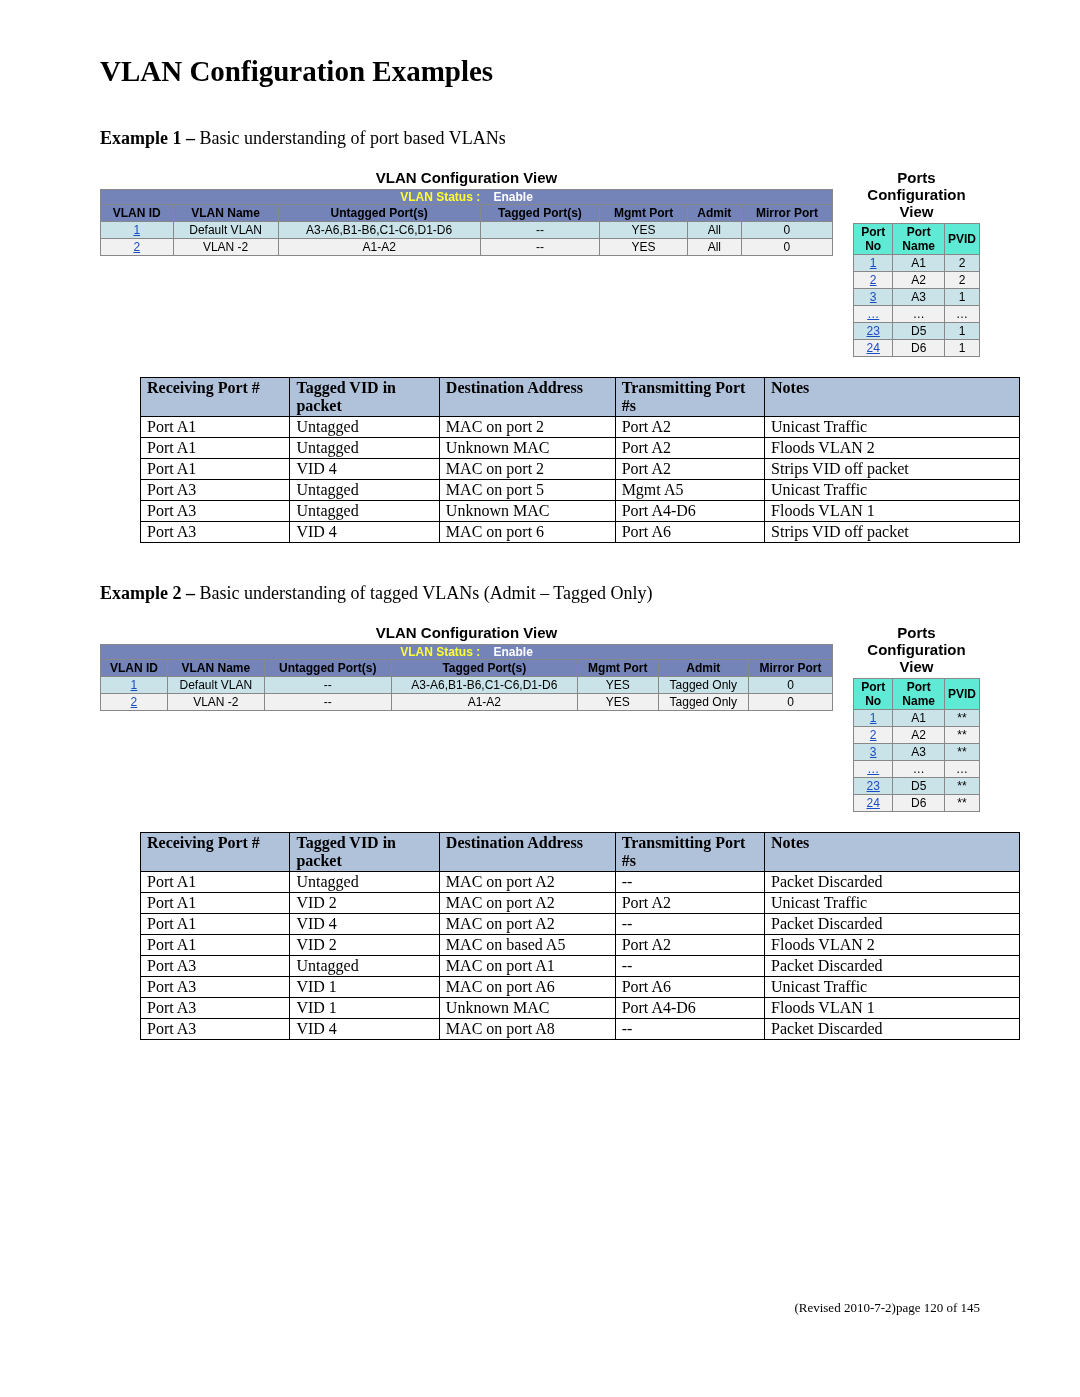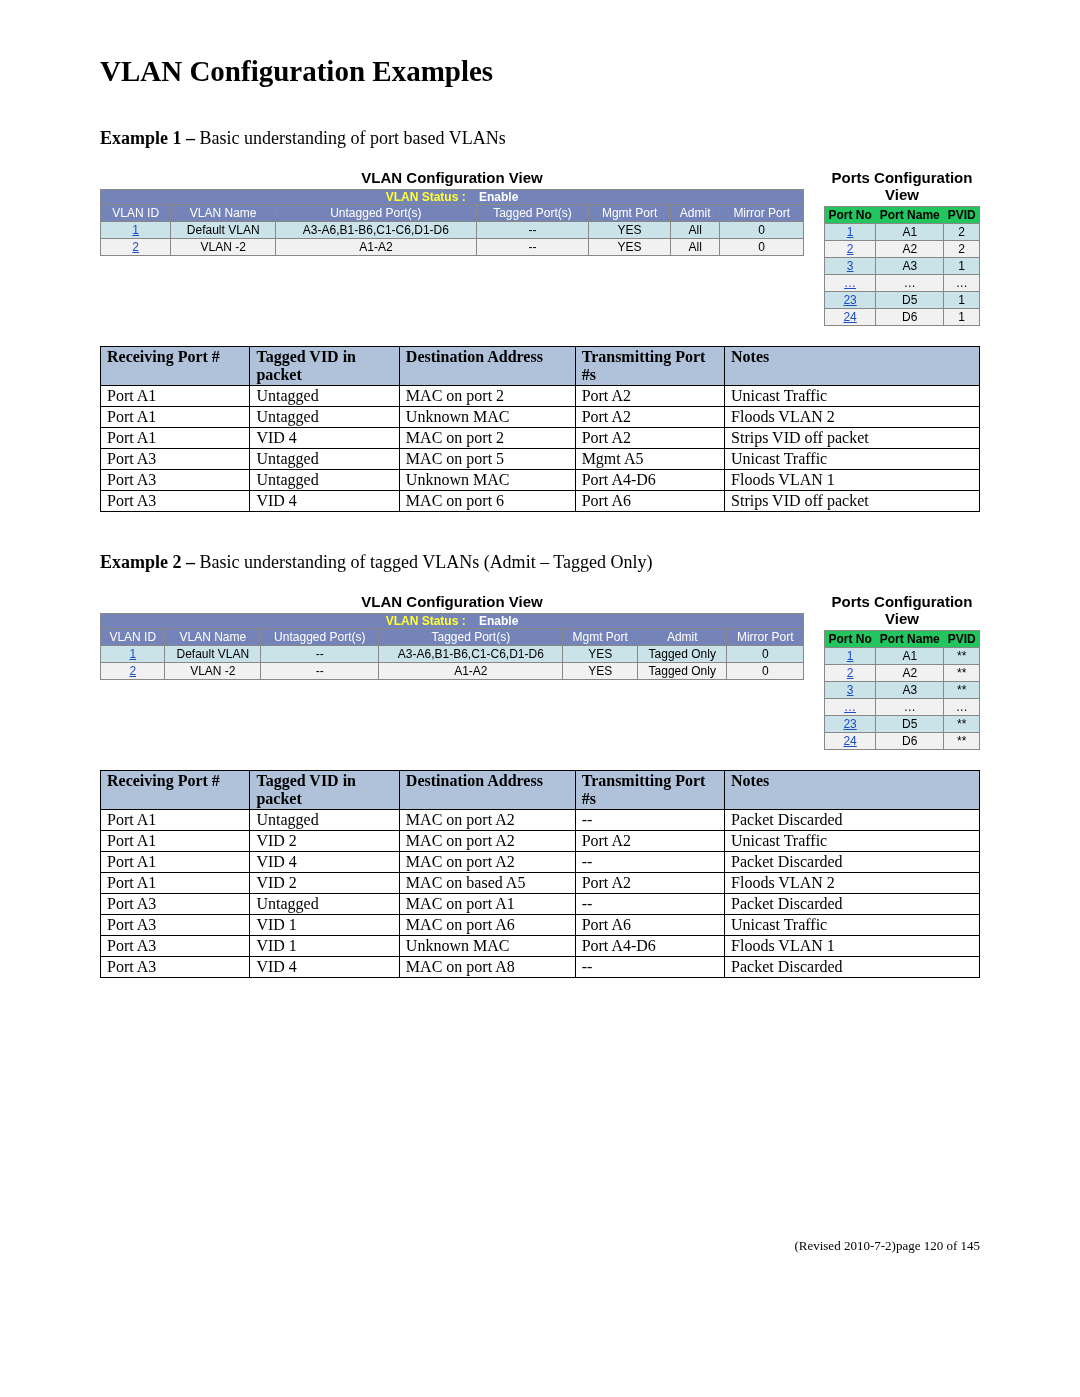--- a/index.html
+++ b/index.html
@@ -20,21 +20,21 @@
     font-size: 18px;
     margin: 0 0 20px 0;
   }
   .example-line b { font-weight: bold; margin-top: 40px; }
   .section-row {
     display: flex;
     align-items: flex-start;
     gap: 20px;
   }
   .vlan-col { flex: 1 1 auto; }
-  .ports-col { width: 156px; flex: 0 0 auto; }
+  .ports-col { width: 127px; flex: 0 0 auto; }
   .tbl-caption {
     text-align: center;
     font-weight: bold;
     font-size: 15px;
     margin-bottom: 3px;
     font-family: Arial, Helvetica, sans-serif;
   }
   table {
     border-collapse: collapse;
     width: 100%;
@@ -45,39 +45,40 @@
   .vlan-status-row td {
     background: #7484b8;
     text-align: center;
     font-weight: bold;
     padding: 0;
   }
   .vlan-status-row .status-label { color: #ffff33; }
   .vlan-status-row .status-value { color: #ffffff; }
   .vlan-header-row th {
     background: #7484b8;
-    color: #ffffff;
-    font-weight: normal;
+    color: #000000;
+    font-weight: bold;
   }
   .vlan-data-row.even td { background: #c9e3e9; }
   .vlan-data-row.odd  td { background: #f1f1f1; }
   .vlan-link { color: #1a4cc4; text-decoration: underline; }
   
   .ports-table { font-family: Arial, Helvetica, sans-serif; font-size: 12px; }
   .ports-table th, .ports-table td { border: 1px solid #888; padding: 1px 3px; text-align: center; }
-  .ports-table th { background: #22c55e; color: #000; font-weight: bold; }
+  .ports-table th { background: #5eead4; color: #000; font-weight: bold; }
   .ports-table tr.even td { background: #c9e3e9; }
   .ports-table tr.odd  td { background: #f1f1f1; }
   
   .traffic-table {
     width: 100%;
     font-family: "Times New Roman", Times, serif;
     font-size: 16px;
     margin-top: 20px;
     border: 1px solid #000;
+    margin-left: 40px;
   }
   .traffic-table th, .traffic-table td {
     border: 1px solid #000;
     padding: 1px 6px;
     text-align: left;
     vertical-align: top;
   }
   .traffic-table th {
     background: #b0c1da;
     font-weight: bold;

